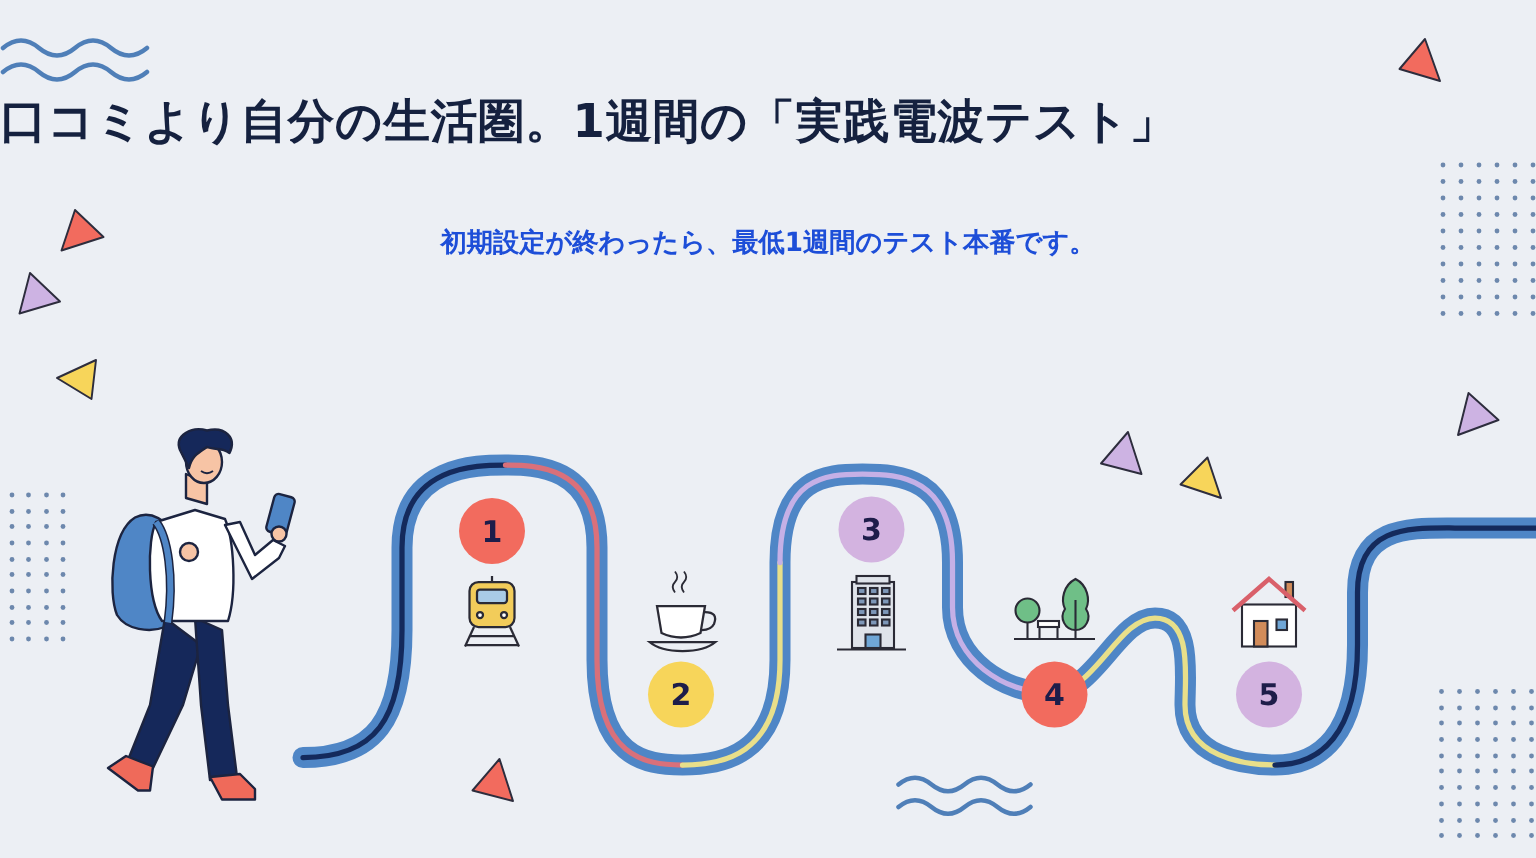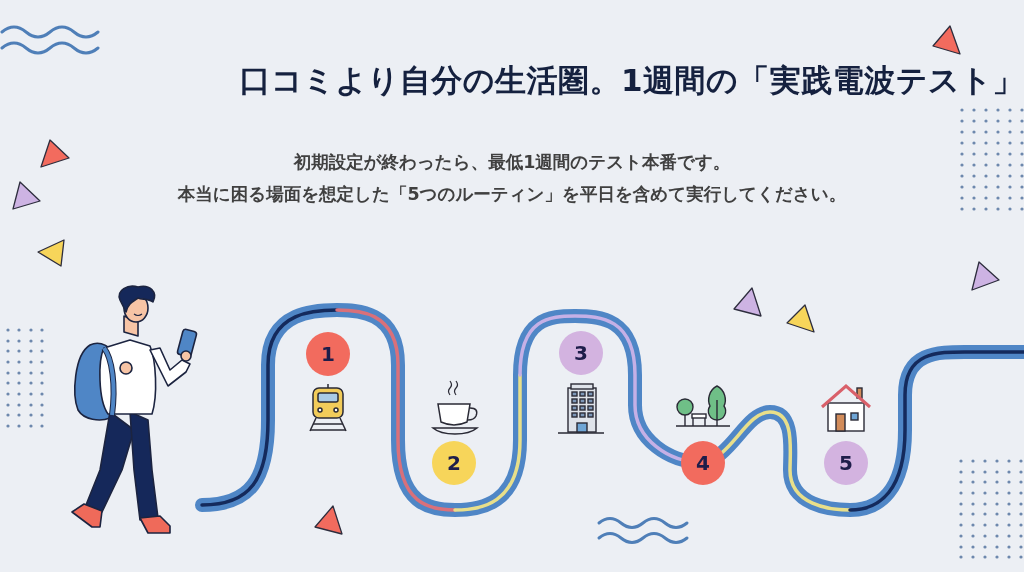--- a/index.html
+++ b/index.html
@@ -4,42 +4,41 @@
 <style>
   html, body { margin: 0; padding: 0; }
   body {
     width: 1024px; height: 572px; overflow: hidden;
     background: #eceff4;
     font-family: "DejaVu Sans", "Liberation Sans", sans-serif;
     position: relative;
   }
   .canvas { position: absolute; left: 0; top: 0; width: 1024px; height: 572px; }
   .title {
-    position: absolute; left: 0; top: 60px; width: 1024px; text-align: right;
+    position: absolute; left: 0; top: 60px; width: 1024px; text-align: left;
     font-size: 31px; font-weight: bold; color: #15213f; letter-spacing: 0.5px;
     margin: 0;
   }
   .lead {
     position: absolute; left: 0; top: 146px; width: 1024px; text-align: center;
-    font-size: 17.5px; font-weight: bold; color: #404040; line-height: 32px;
+    font-size: 17.5px; font-weight: bold; color: #1d4ed8; line-height: 32px;
   }
   .lead div { white-space: nowrap; }
   .stop-num {
     font-family: "DejaVu Sans", sans-serif; font-weight: bold; font-size: 20px;
     fill: #1e1d4a;
   }
 </style>
 </head>
 <body>
 
 <h1 class="title">口コミより自分の生活圏。1週間の「実践電波テスト」</h1>
 
 <div class="lead">
   <div>初期設定が終わったら、最低1週間のテスト本番です。</div>
-  <div>本当に困る場面を想定した「5つのルーティン」を平日を含めて実行してください。</div>
 </div>
 
 <svg class="canvas" viewBox="0 0 1024 572" xmlns="http://www.w3.org/2000/svg" style="pointer-events:none">
 
   <g fill="none" stroke="#4f7fb8" stroke-width="3" stroke-linecap="round">
     <path d="M2 32 q12 -10 24 0 t24 0 t24 0 t24 0"></path>
     <path d="M2 48 q12 -10 24 0 t24 0 t24 0 t24 0"></path>
   </g>
 
   <g fill="none" stroke="#4f7fb8" stroke-width="3" stroke-linecap="round">

